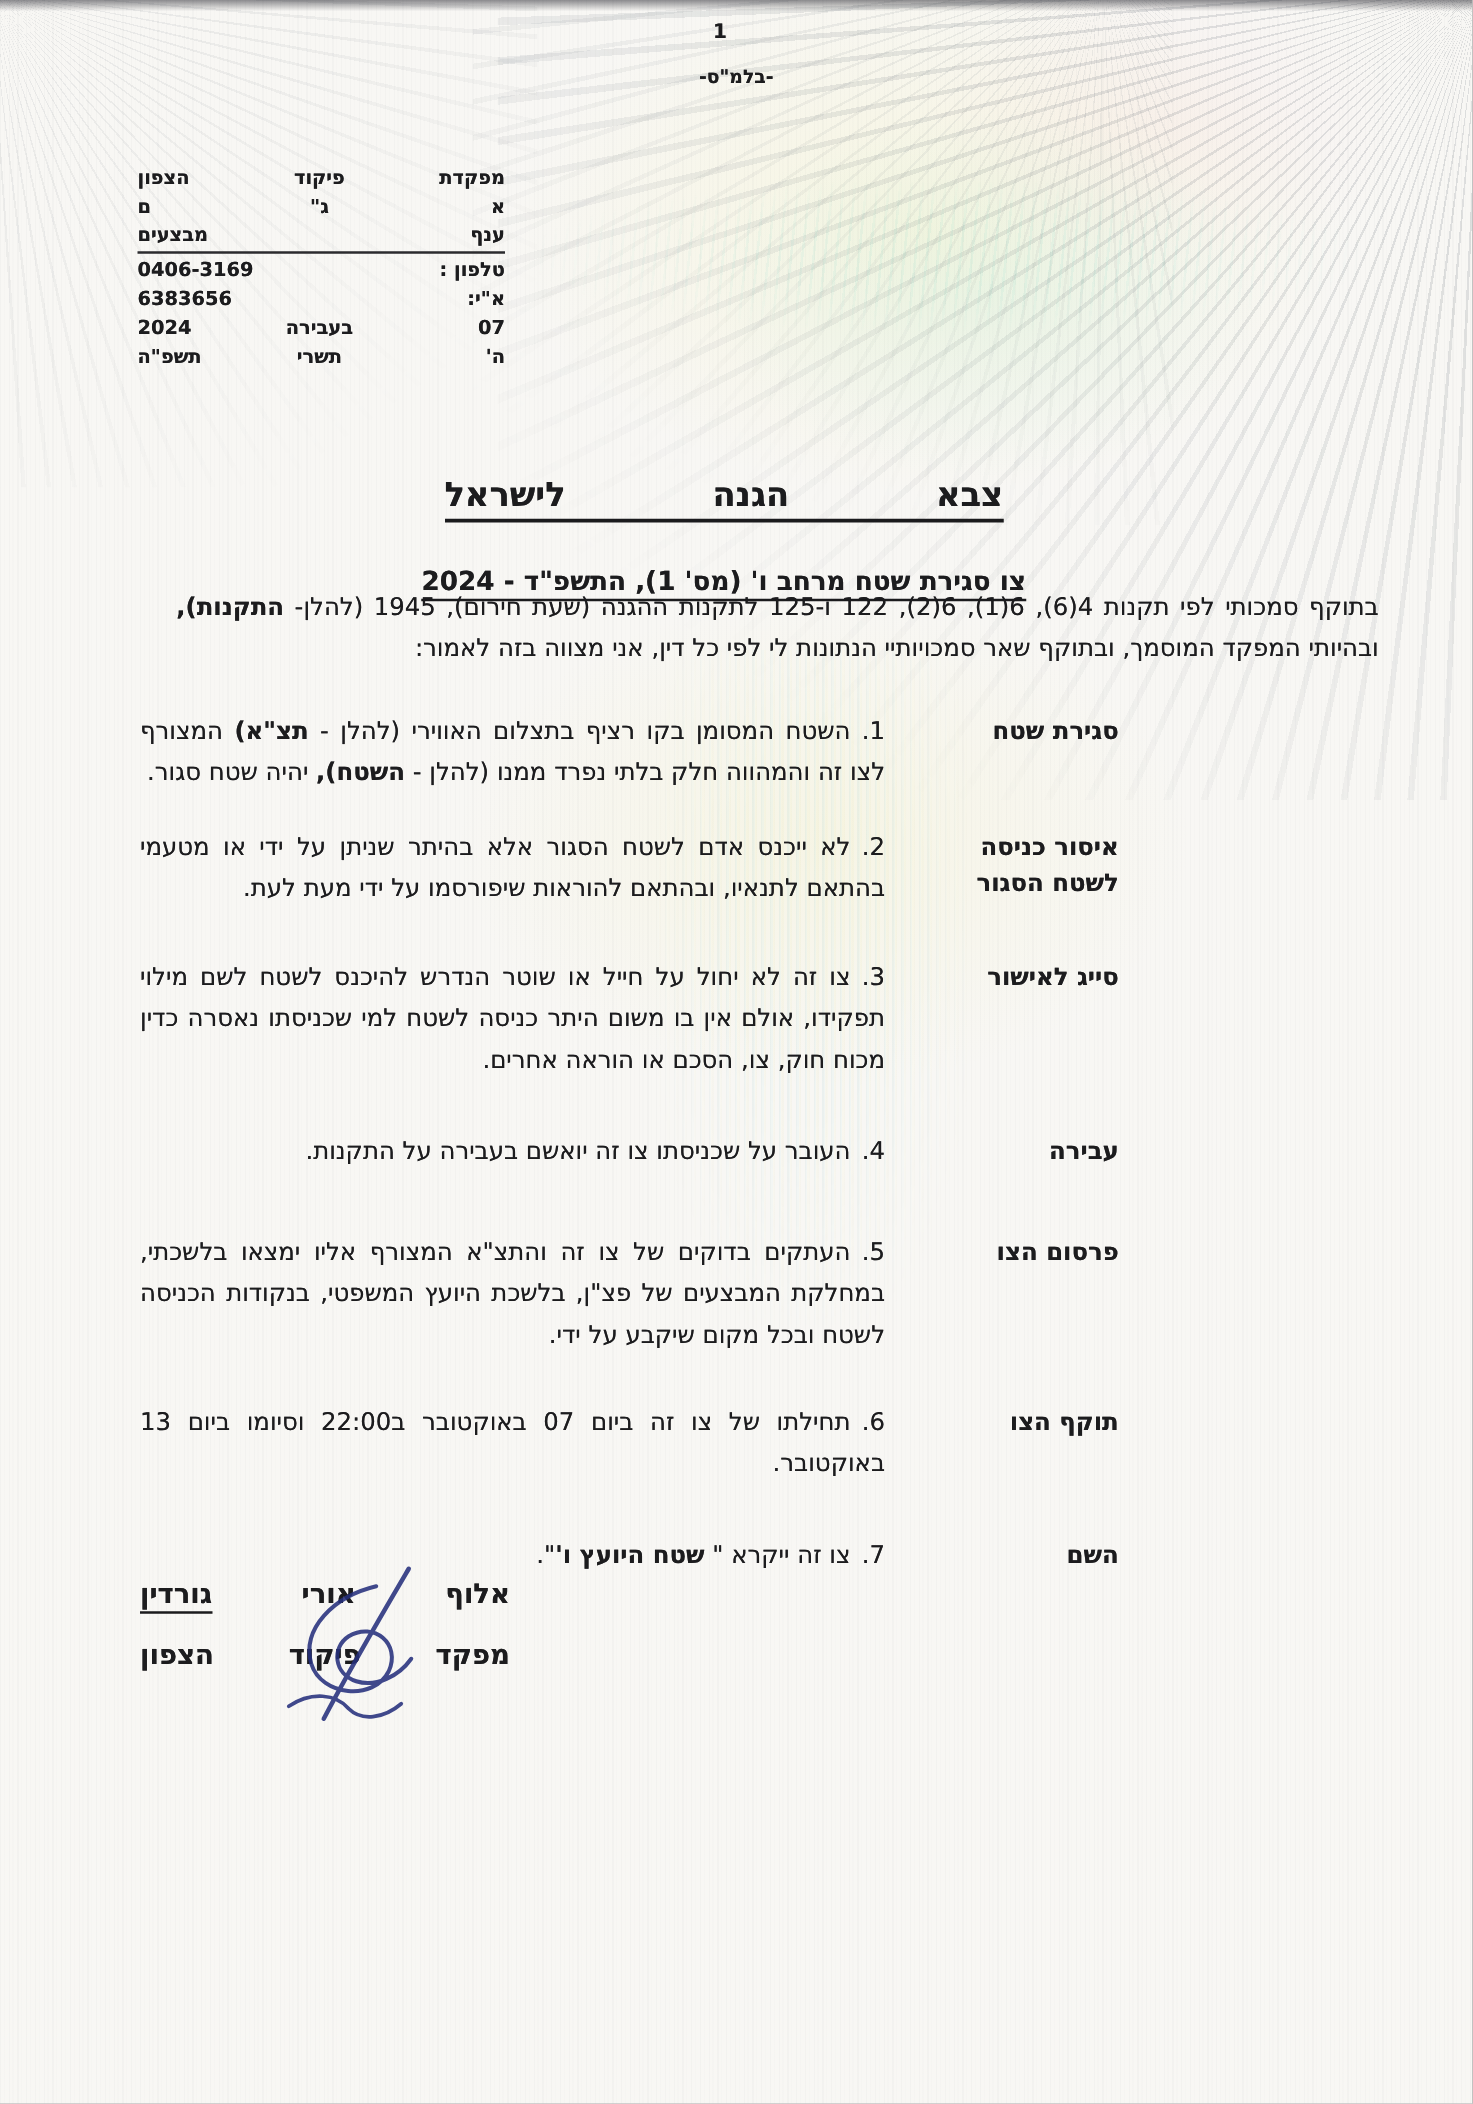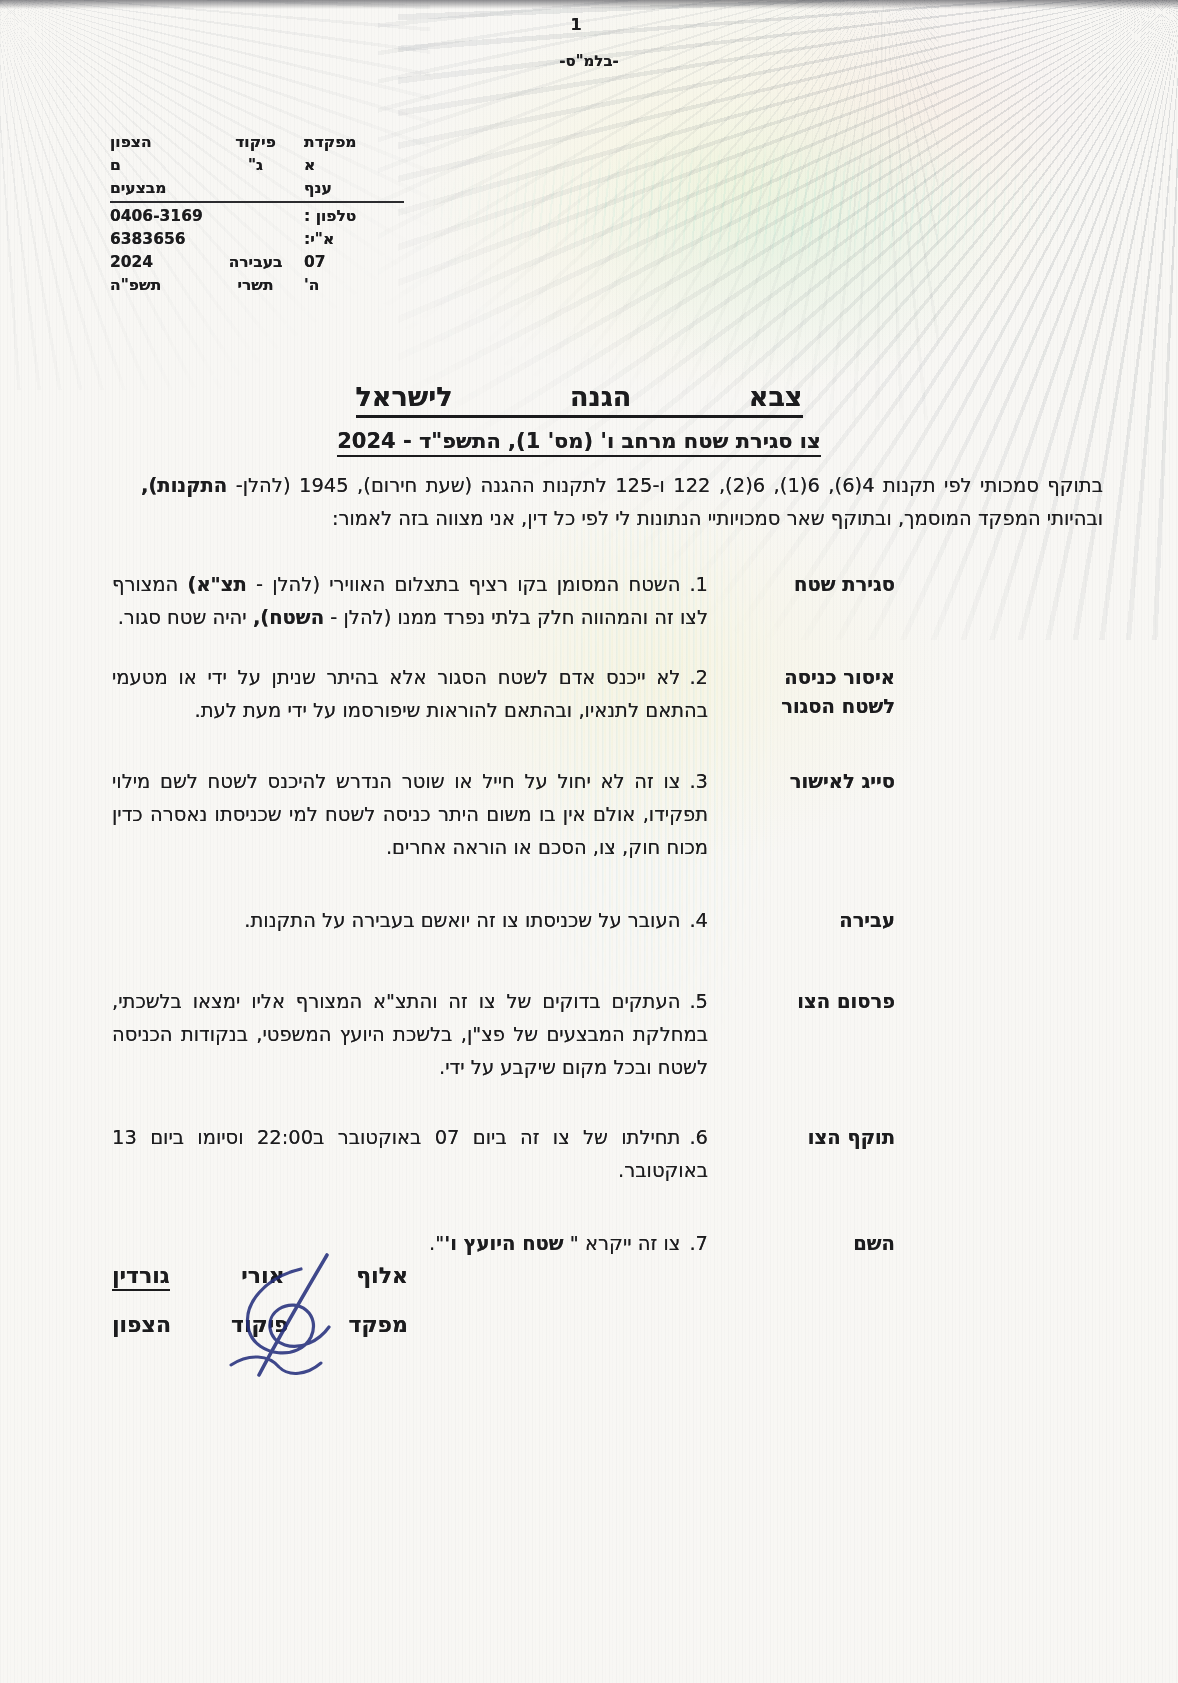--- a/index.html
+++ b/index.html
@@ -52,31 +52,31 @@
     mask-image:radial-gradient(ellipse at 50% 40%,#000 35%,transparent 80%);}
   
   .content{position:relative;z-index:2;}
   .abs{position:absolute;}
   .txt{text-shadow:0 0 .5px rgba(20,20,25,.75);}
   .pagenum{top:15px;left:0;right:26px;text-align:center;font-weight:bold;font-size:16px;}
   .classif{top:52px;left:0;right:0;text-align:center;font-weight:bold;font-size:15px;direction:rtl;}
   
   .letterhead{top:131px;left:110px;width:294px;direction:rtl;font-weight:bold;font-size:15.5px;}
   .lh-row{display:flex;line-height:23px;}
-  .lh-row .cr{width:34%;text-align:left;}
+  .lh-row .cr{width:34%;text-align:right;}
   .lh-row .cc{width:33%;text-align:center;}
   .lh-row .cl{width:33%;text-align:left;}
   .lh-row.u{border-bottom:2px solid #2b2b2e;padding-bottom:1px;margin-bottom:2px;}
   
   .title-wrap{top:381px;left:0;right:20px;display:flex;justify-content:center;}
   .title-inner{width:447px;display:flex;justify-content:space-between;direction:rtl;
     font-weight:bold;font-size:27px;border-bottom:3px solid #1b1b1d;padding-bottom:3px;}
   .subtitle-wrap{top:429px;left:0;right:20px;display:flex;justify-content:center;}
   .subtitle-inner{direction:rtl;font-weight:bold;font-size:21px;
-    border-bottom:2px solid #1b1b1d;padding-bottom:2px;}
+    border-bottom:2px solid #1b1b1d;padding-bottom:2px;margin-top:24px;}
   
   .intro{top:469px;left:108px;width:962px;direction:rtl;text-align:justify;
     font-size:19.5px;line-height:33px;margin-left:33px;}
   
   .sections{top:568px;left:112px;width:783px;direction:rtl;}
   .sec{display:flex;}
   .sec-h{width:187px;flex:0 0 187px;font-weight:bold;font-size:19.5px;
     line-height:29px;text-align:right;padding-top:2px;padding-left:40px;box-sizing:border-box;}
   .sec-b{flex:1;text-align:justify;font-size:19.5px;line-height:33px;}
   .sec-b .num{padding-left:9px;}

